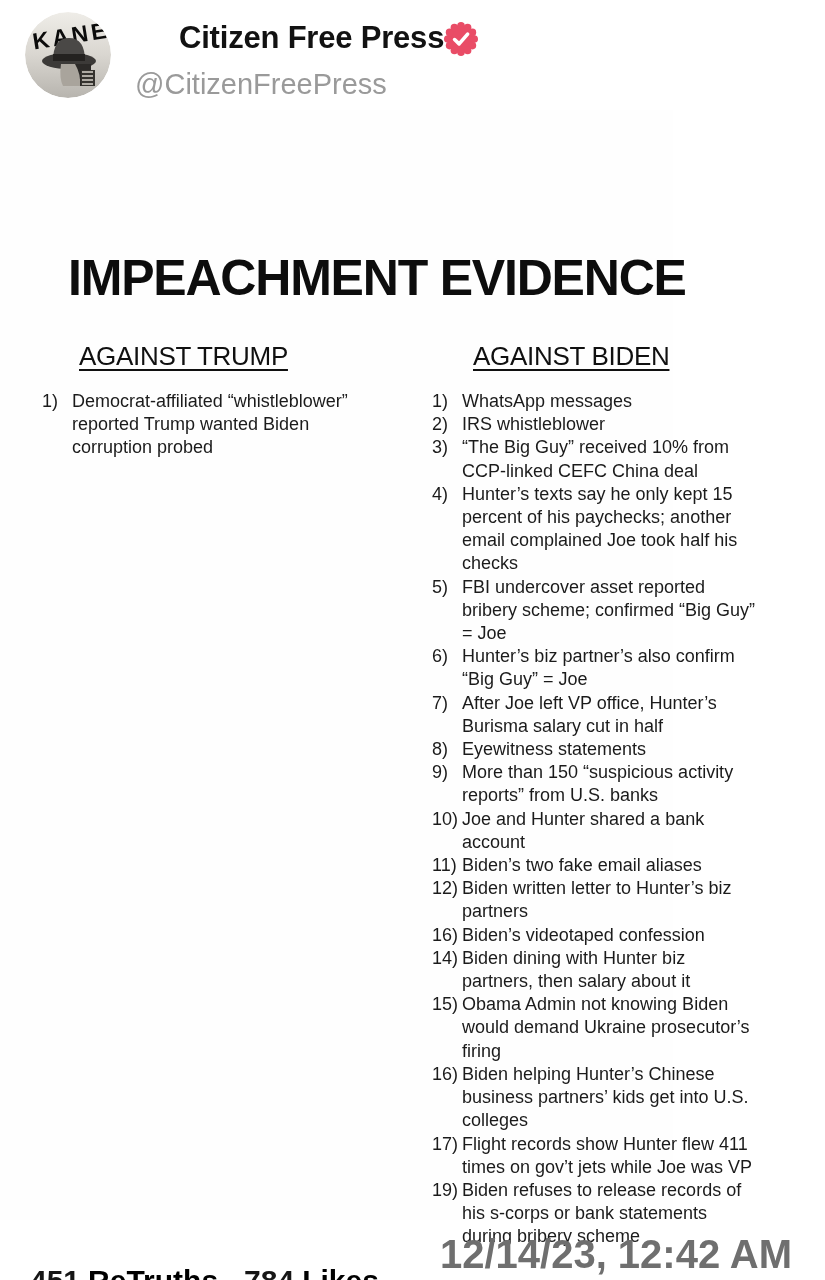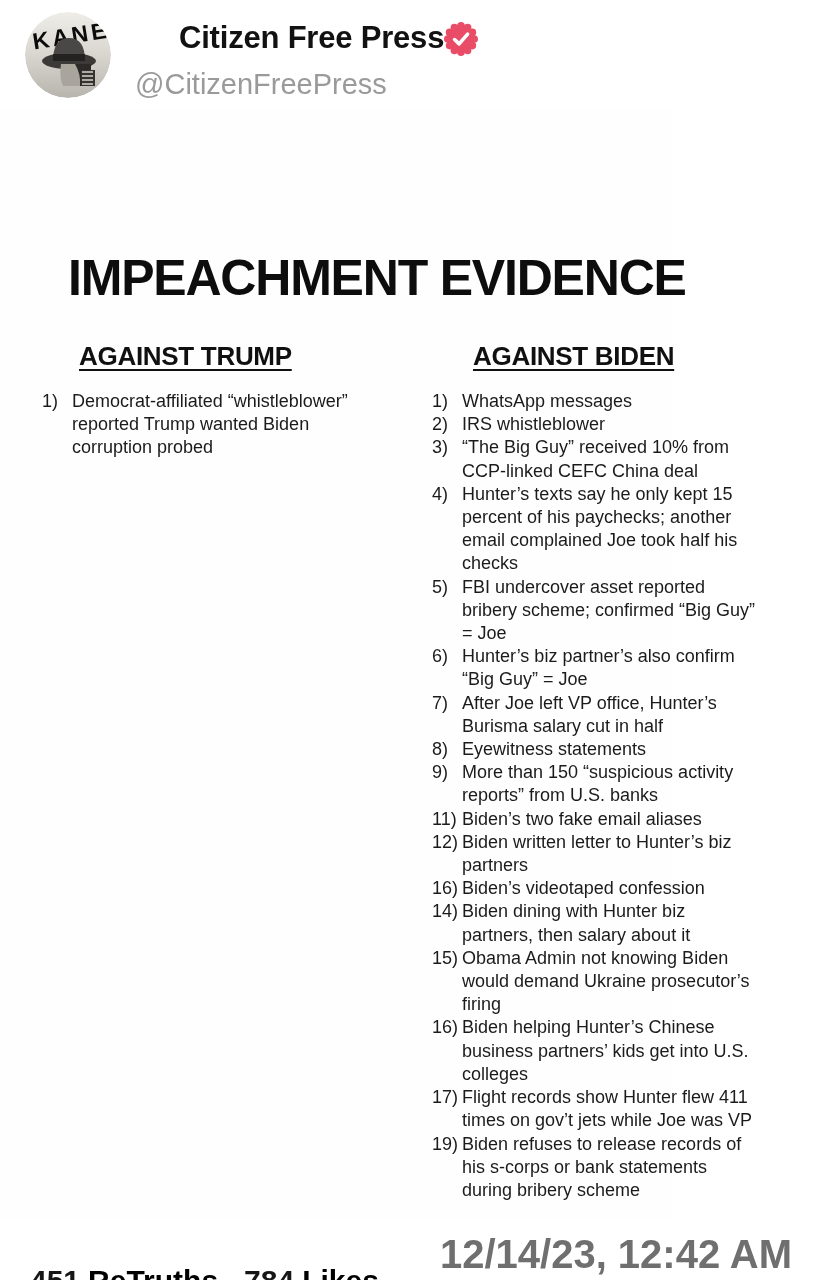--- a/index.html
+++ b/index.html
@@ -35,21 +35,21 @@
 
   
   .meme { position: absolute; left: 0; top: 110px; width: 673px; height: 1110px; background: #fefefe; }
   .meme-title {
     position: absolute; left: 68px; top: 139px;
     font-size: 50px; font-weight: 700; color: #0d0d0d;
     letter-spacing: -1.2px; white-space: nowrap;
   }
   .col-heading {
     position: absolute; top: 231px;
-    font-size: 26px; font-weight: 700; color: #101010;
+    font-size: 26px; font-weight: 400; color: #101010;
     text-decoration: underline; text-underline-offset: 4px;
     text-decoration-thickness: 2px;
     letter-spacing: -0.3px; white-space: nowrap;
   }
   .col-heading.trump { left: 79px; }
   .col-heading.biden { left: 473px; }
 
   .col { position: absolute; top: 280px; }
   .col.trump { left: 42px; width: 372px; }
   .col.biden { left: 432px; width: 392px; }
@@ -183,20 +183,25 @@
       <div class="item">
         <span class="marker">8)</span>
         <span class="txt">Eyewitness statements</span>
       </div>
       <div class="item">
         <span class="marker">9)</span>
         <span class="txt">More than 150 “suspicious activity
 reports” from U.S. banks</span>
       </div>
       <div class="item">
+        <span class="marker">10)</span>
+        <span class="txt">Joe and Hunter shared a bank
+account</span>
+      </div>
+      <div class="item">
         <span class="marker">11)</span>
         <span class="txt">Biden’s two fake email aliases</span>
       </div>
       <div class="item">
         <span class="marker">12)</span>
         <span class="txt">Biden written letter to Hunter’s biz
 partners</span>
       </div>
       <div class="item">
         <span class="marker">16)</span>

